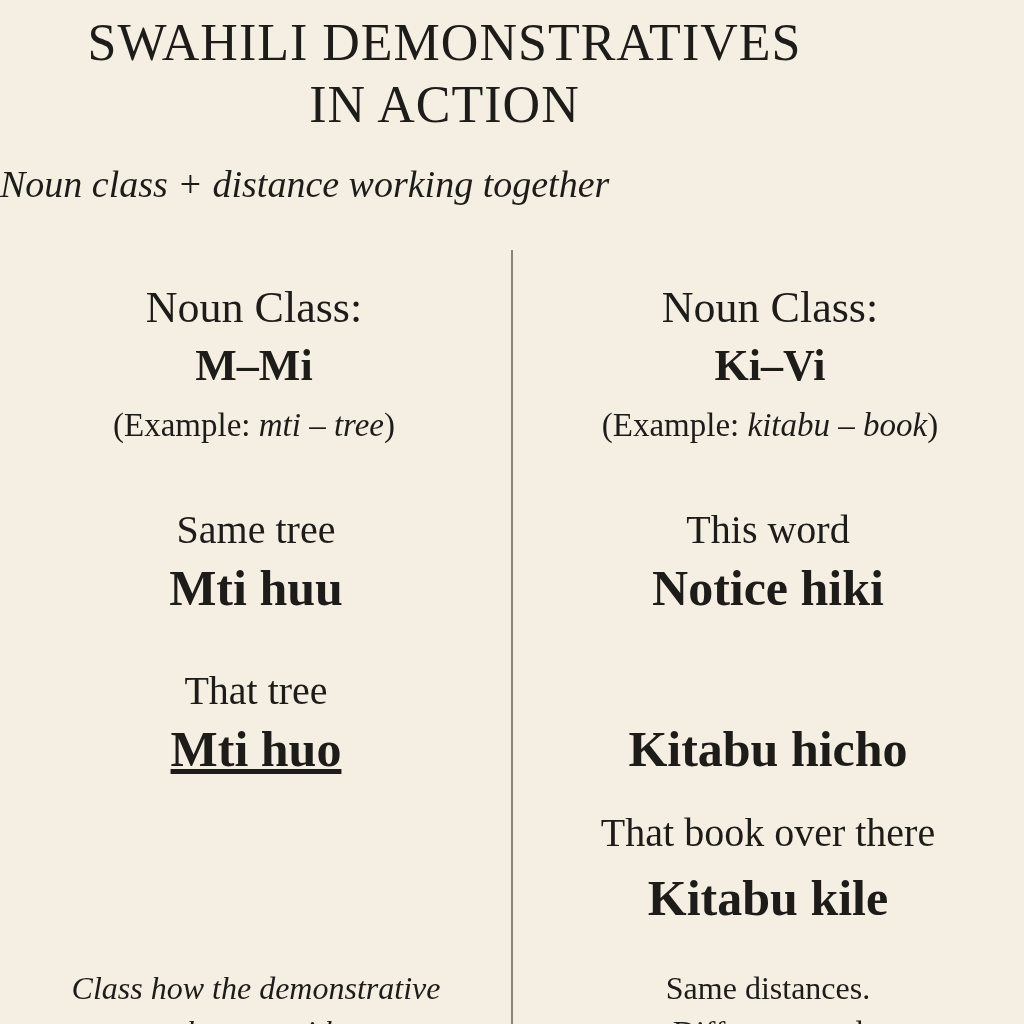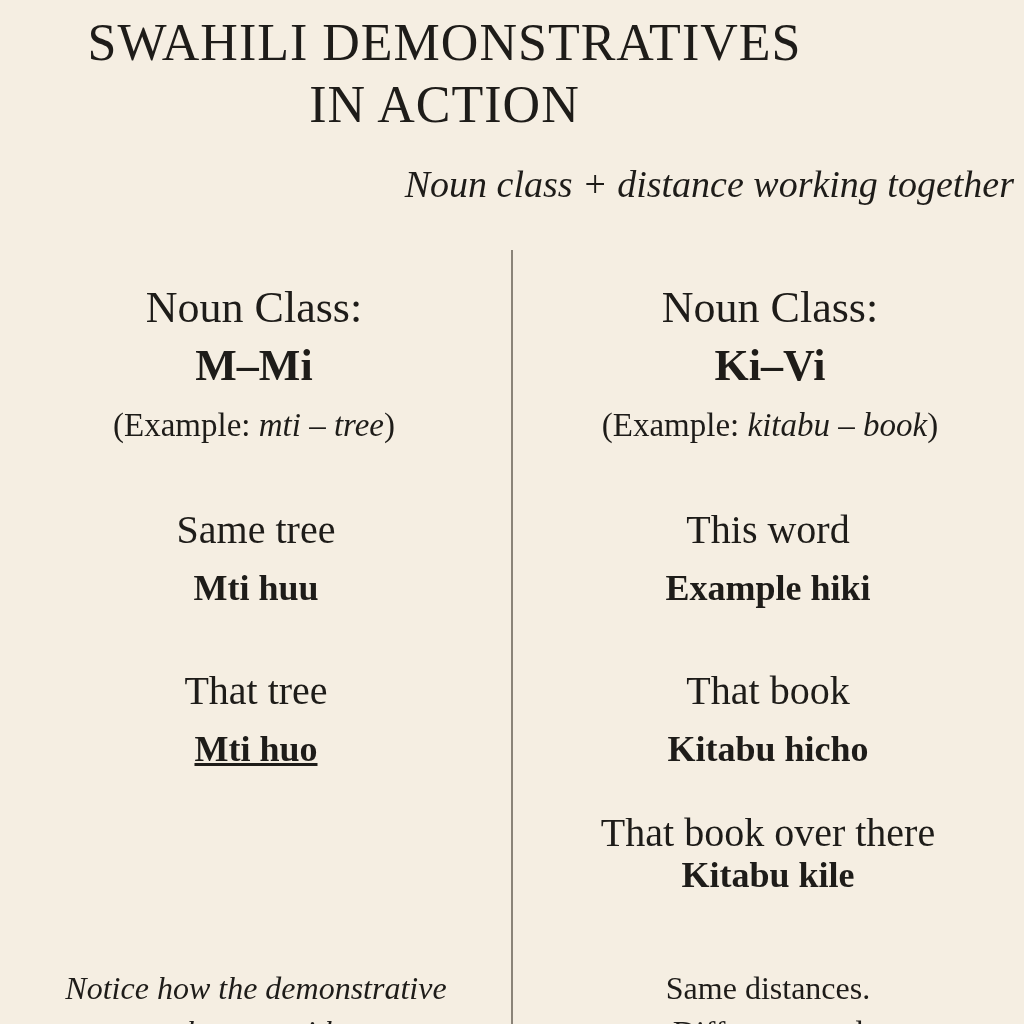--- a/index.html
+++ b/index.html
@@ -25,21 +25,21 @@
       line-height: 62px;
       top: 12px;
       font-weight: normal;
       margin: 0;
     }
     .subtitle {
       position: absolute;
       left: 0;
       width: 1014px;
       top: 162px;
-      text-align: right;
+      text-align: left;
       font-style: italic;
       font-size: 38px;
       line-height: 44px;
       margin: 0;
     }
     .divider {
       position: absolute;
       left: 511px;
       top: 250px;
       width: 2px;
@@ -82,21 +82,21 @@
 
     .pair-en {
       position: absolute;
       width: 100%;
       font-size: 40px;
       line-height: 46px;
     }
     .pair-sw {
       position: absolute;
       width: 100%;
-      font-size: 36px;
+      font-size: 50px;
       line-height: 46px;
       font-weight: bold;
     }
     .note {
       position: absolute;
       width: 100%;
       font-size: 32px;
       line-height: 44px;
       top: 966px;
     }
@@ -105,21 +105,21 @@
     .left .row0-sw { top: 565px; }
     .left .row1-en { top: 668px; }
     .left .row1-sw { top: 726px; text-decoration: underline; }
     .left .row2-en { top: 830px; }
     .left .row2-sw { top: 888px; }
     .right .row0-en { top: 507px; }
     .right .row0-sw { top: 565px; }
     .right .row1-en { top: 668px; }
     .right .row1-sw { top: 726px; }
     .right .row2-en { top: 810px; }
-    .right .row2-sw { top: 852px; }
+    .right .row2-sw { top: 875px; }
     .left .shift { left: -2px; }
     .right .shift { left: 2px; }
   </style>
 </head>
 <body>
 
 <h1 class="title">
   <span>SWAHILI DEMONSTRATIVES</span><br>
   <span>IN ACTION</span>
 </h1>
@@ -134,34 +134,33 @@
   <div class="example shift"><span>(Example: </span><em>mti – tree</em><span>)</span></div>
 
   <div class="pair-en row0-en">Same tree</div>
   <div class="pair-sw row0-sw">Mti huu</div>
 
   <div class="pair-en row1-en">That tree</div>
   <div class="pair-sw row1-sw">Mti huo</div>
 
 
   <div class="note italic">
-    <span>Notice how the demonstrative</span><br>
+    <span>Class how the demonstrative</span><br>
     <span>changes with</span>
   </div>
 </section>
 
 <section class="col right">
   <div class="class-label shift">Noun Class:</div>
   <div class="class-name shift">Ki–Vi</div>
   <div class="example shift"><span>(Example: </span><em>kitabu – book</em><span>)</span></div>
 
   <div class="pair-en row0-en">This word</div>
-  <div class="pair-sw row0-sw">Example hiki</div>
+  <div class="pair-sw row0-sw">Notice hiki</div>
 
-  <div class="pair-en row1-en">That book</div>
   <div class="pair-sw row1-sw">Kitabu hicho</div>
 
   <div class="pair-en row2-en">That book over there</div>
   <div class="pair-sw row2-sw">Kitabu kile</div>
 
   <div class="note">
     <span>Same distances.</span><br>
     <span>Different word</span>
   </div>
 </section>

